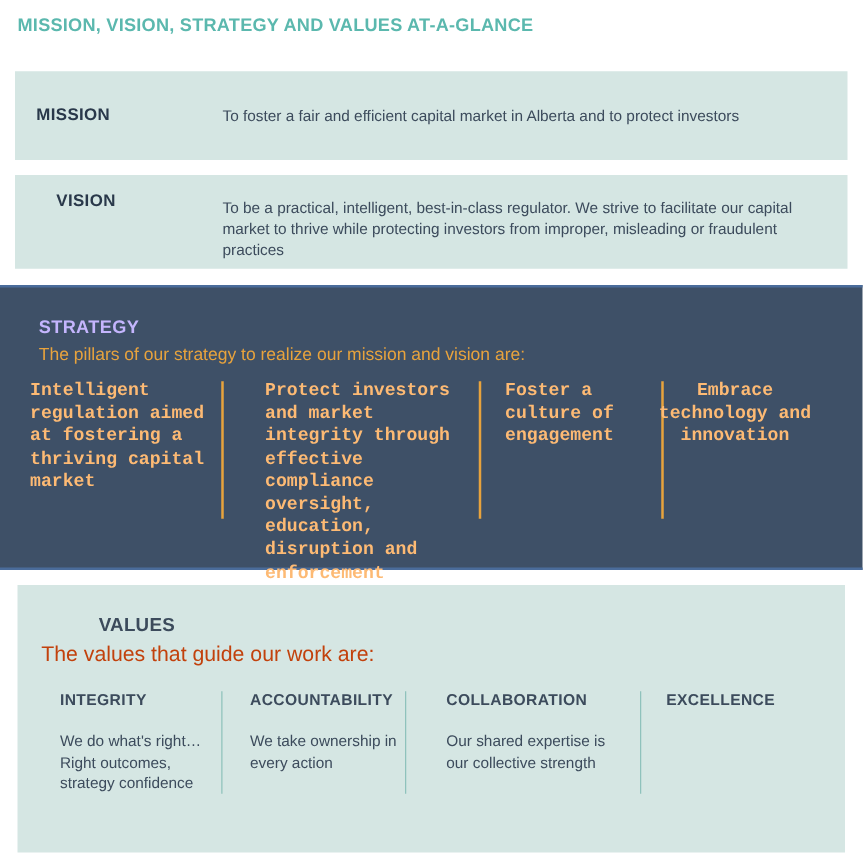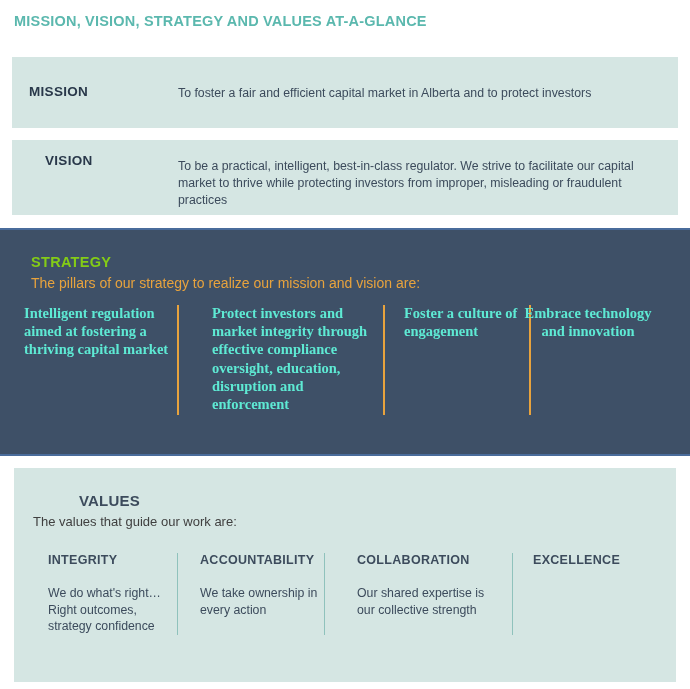--- a/index.html
+++ b/index.html
@@ -74,46 +74,46 @@
     box-sizing: border-box;
   }
   #strategy-heading {
     position: absolute;
     left: 31px;
     top: 24px;
     font-family: "Liberation Sans Narrow", "Liberation Sans", sans-serif;
     font-weight: bold;
     font-size: 14.5px;
     letter-spacing: 0.3px;
-    color: #84cc16;
+    color: #c4b5fd;
   }
   #strategy-subheading {
     position: absolute;
     left: 31px;
     top: 45px;
     font-family: "Liberation Sans Narrow", "Liberation Sans", sans-serif;
     font-size: 14px;
     color: #e8a33d;
   }
 
   .pillars {
     position: absolute;
     left: 0;
     top: 74px;
     width: 690px;
     height: 140px;
   }
   .pillar {
     position: absolute;
     top: 0;
-    font-family: Liberation Serif, serif;
+    font-family: Liberation Mono, monospace;
     font-weight: bold;
     font-size: 14.5px;
     line-height: 18.2px;
-    color: #5eead4;
+    color: #fdba74;
   }
   .pillar-0 { left: 24px;  width: 148px; }
   .pillar-1 { left: 212px; width: 168px; }
   .pillar-2 { left: 404px; width: 120px; }
   .pillar-3 { left: 524px; width: 128px; text-align: center; }
 
   .pillar-div {
     position: absolute;
     top: 1px;
     width: 2px;
@@ -139,22 +139,22 @@
     font-size: 15px;
     letter-spacing: 0.2px;
     color: #3c4b5c;
     margin-left: 46px;
   }
   #values-subheading {
     position: absolute;
     left: 19px;
     top: 46px;
     font-family: "Liberation Sans Narrow", "Liberation Sans", sans-serif;
-    font-size: 13px;
-    color: #404040;
+    font-size: 17px;
+    color: #c2410c;
   }
 
   .values-cols {
     position: absolute;
     left: 0;
     top: 85px;
     width: 662px;
     height: 110px;
   }
   .value-col { position: absolute; top: 0; }

